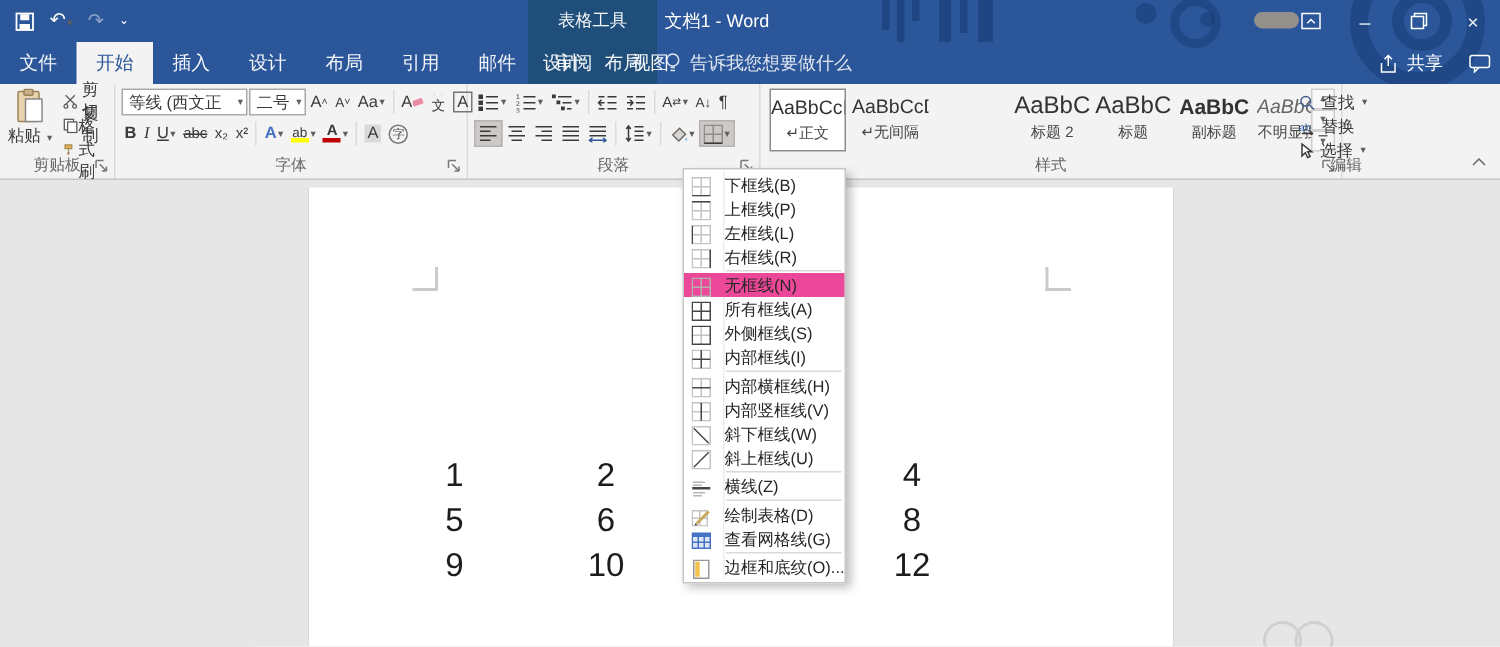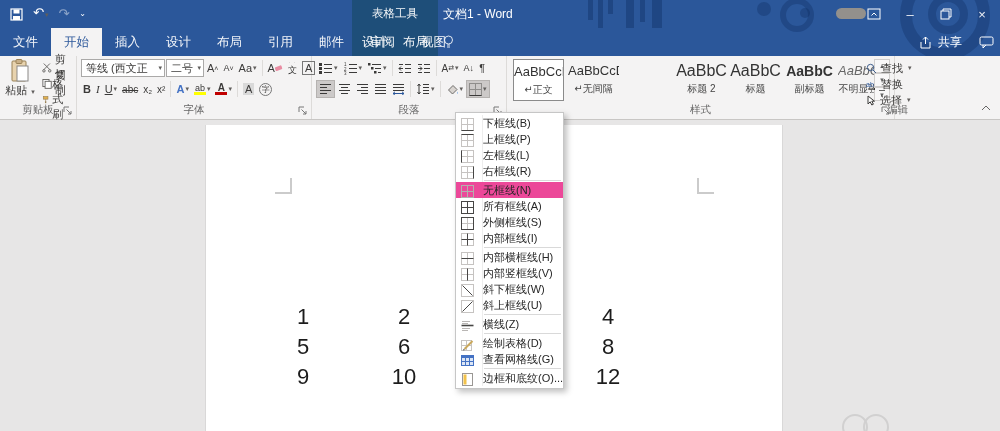--- a/index.html
+++ b/index.html
@@ -168,20 +168,21 @@
       <span class="tab">视图</span>
       <div class="ctx-tabs">
         <span class="tab">设计</span>
         <span class="tab">布局</span>
       </div>
       <div class="tellme">
         <svg width="11" height="14" viewBox="0 0 11 14">
             <circle cx="5.5" cy="5" r="4" fill="none" stroke="rgba(255,255,255,.85)"></circle>
             <path d="M4 10h3M4 12h3" stroke="rgba(255,255,255,.85)"></path>
           </svg>
+        <span>告诉我您想要做什么</span>
       </div>
       <div class="share">
         <svg width="14" height="13" viewBox="0 0 14 13">
             <path d="M2 6v6h9V6" fill="none" stroke="#fff"></path>
             <path d="M6.5 8V1M4 3.5L6.5 1 9 3.5" fill="none" stroke="#fff"></path>
           </svg>
         <span>共享</span>
       </div>
       <div class="comment">
         <svg width="15" height="13" viewBox="0 0 15 13">

